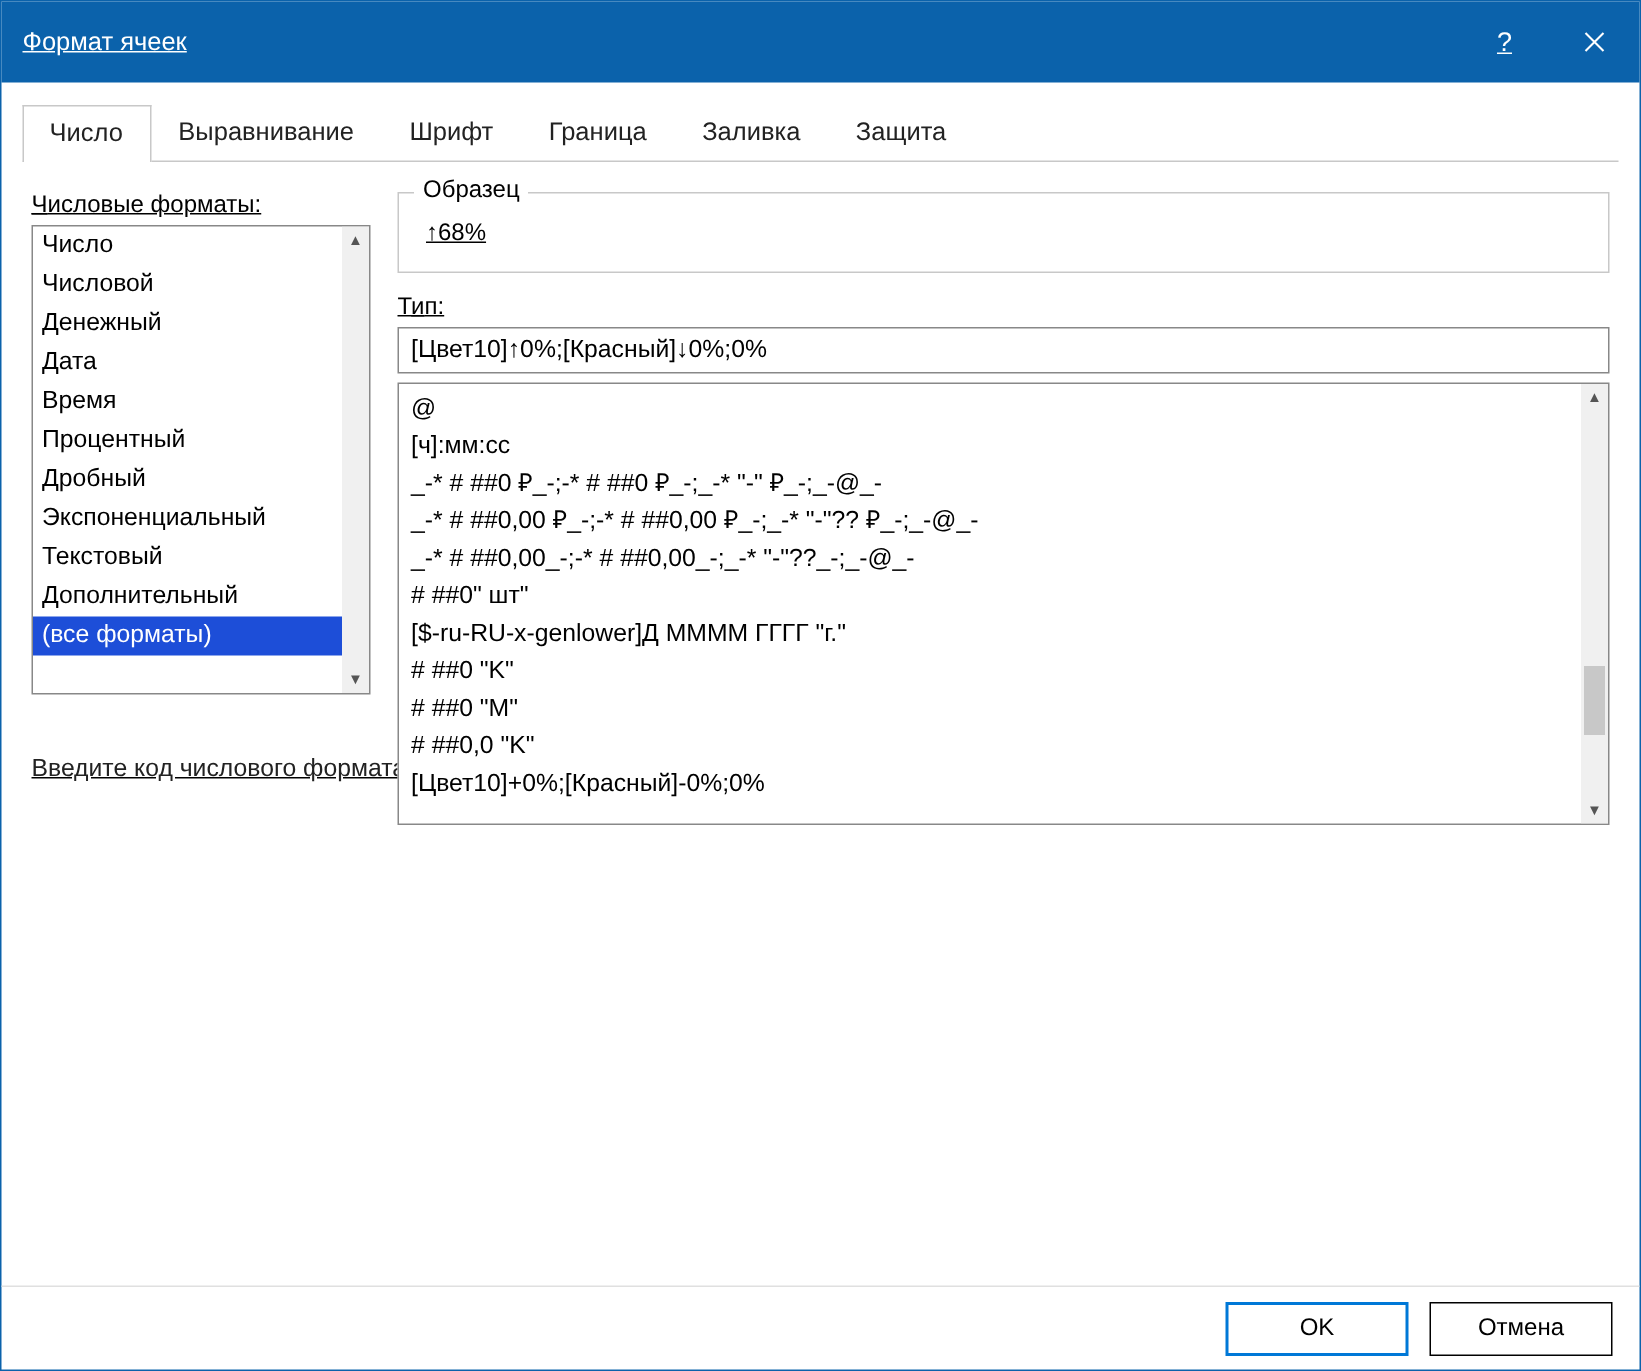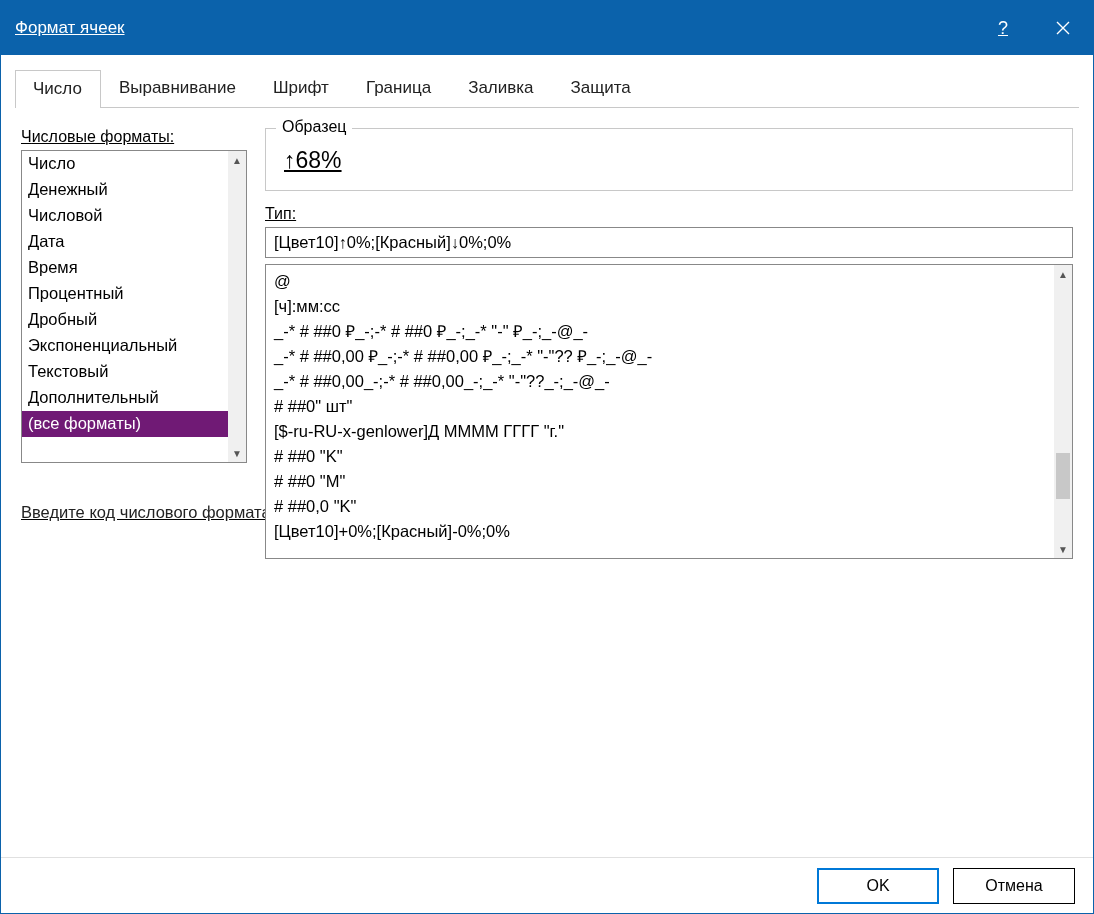--- a/index.html
+++ b/index.html
@@ -104,21 +104,21 @@
     overflow: hidden;
   }
   .list-item {
     padding: 1px 6px 2px 6px;
     font-size: 16.5px;
     line-height: 23px;
     cursor: default;
     white-space: nowrap;
   }
   .list-item.selected {
-    background: #701a75;
+    background: #1d4ed8;
     color: #fff;
   }
   .right {
     flex: 1;
     display: flex;
     flex-direction: column;
     min-width: 0;
   }
   .fieldset {
     border: 1px solid #c8c8c8;
@@ -128,21 +128,21 @@
   }
   .fieldset .legend {
     position: absolute;
     top: -11px;
     left: 10px;
     background: #fff;
     padding: 0 6px;
     font-size: 16px;
   }
   .sample-value {
-    font-size: 23px;
+    font-size: 16px;
     padding-left: 4px;
   }
   .type-input-wrap {
     border: 1px solid #888;
     margin-bottom: 6px;
     background: #fff;
   }
   .type-input {
     width: 100%;
     border: none;
@@ -255,22 +255,22 @@
         <div class="tab">Защита</div>
       </div>
 
     <div class="tab-content">
       <div class="row">
         <div class="left">
           <div class="label"><span class="u">Ч</span><span id="nfrest">исловые форматы:</span></div>
           <div class="listbox">
             <div class="listbox-inner" id="catlist">
                 <div class="list-item">Число</div>
+                <div class="list-item">Числовой</div>
                 <div class="list-item">Денежный</div>
-                <div class="list-item">Числовой</div>
                 <div class="list-item">Дата</div>
                 <div class="list-item">Время</div>
                 <div class="list-item">Процентный</div>
                 <div class="list-item">Дробный</div>
                 <div class="list-item">Экспоненциальный</div>
                 <div class="list-item">Текстовый</div>
                 <div class="list-item">Дополнительный</div>
                 <div class="list-item selected">(все форматы)</div>
               </div>
             <div class="scrollbar">

